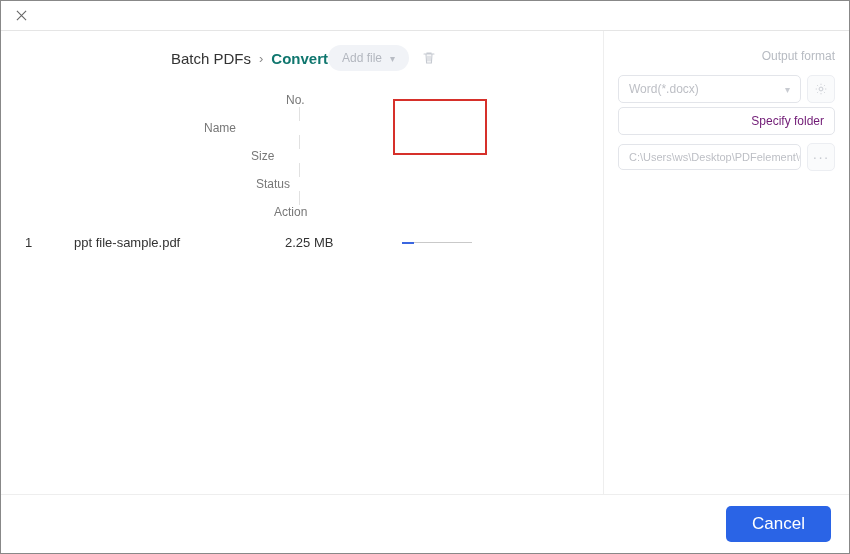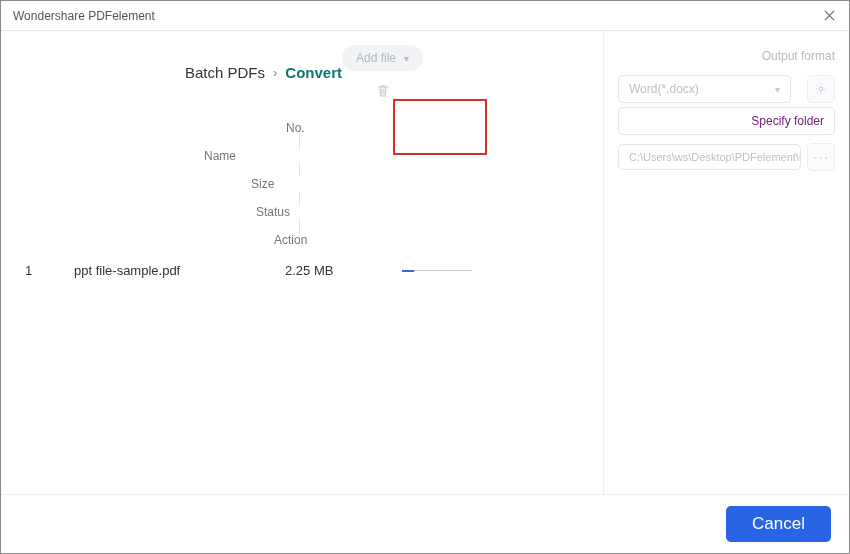--- a/index.html
+++ b/index.html
@@ -72,21 +72,20 @@
       font-size: 13px;
     }
     .breadcrumb-current {
       color: #0f766e;
       font-weight: 700;
     }
     .header-actions {
       display: flex;
       align-items: center;
       gap: 12px;
-      flex-direction: column;
     }
     .addfile-btn {
       background: #f1f3f7;
       border: none;
       border-radius: 16px;
       padding: 6px 14px;
       font-size: 12px;
       color: #b3b7bf;
       display: flex;
       align-items: center;
@@ -181,21 +180,21 @@
       font-size: 12px;
       color: #b7bbc2;
       margin-bottom: 12px;
     }
     .section-label.second {
       margin-top: 22px;
     }
     .format-row {
       display: flex;
       align-items: center;
-      gap: 16px;
+      gap: 6px;
       margin-bottom: 4px;
     }
     .format-select {
       flex: 1;
       border: 1px solid #e3e5ea;
       border-radius: 5px;
       padding: 6px 10px;
       background: #fff;
       color: #bdbfc5;
       font-size: 12px;
@@ -277,21 +276,20 @@
       border-radius: 5px;
       padding: 8px 26px;
       font-size: 17px;
       cursor: pointer;
     }
   </style>
 </head>
 <body>
 
 <div class="titlebar">
-  <div class="titlebar-title">Wondershare PDFelement</div>
   <div class="close-x">
     <svg viewBox="0 0 12 12">
         <path d="M1 1 L11 11 M11 1 L1 11" stroke="currentColor" stroke-width="1.2" fill="none"></path>
       </svg>
   </div>
 </div>
 
 <div class="main-area">
   <div class="left-panel">
 

